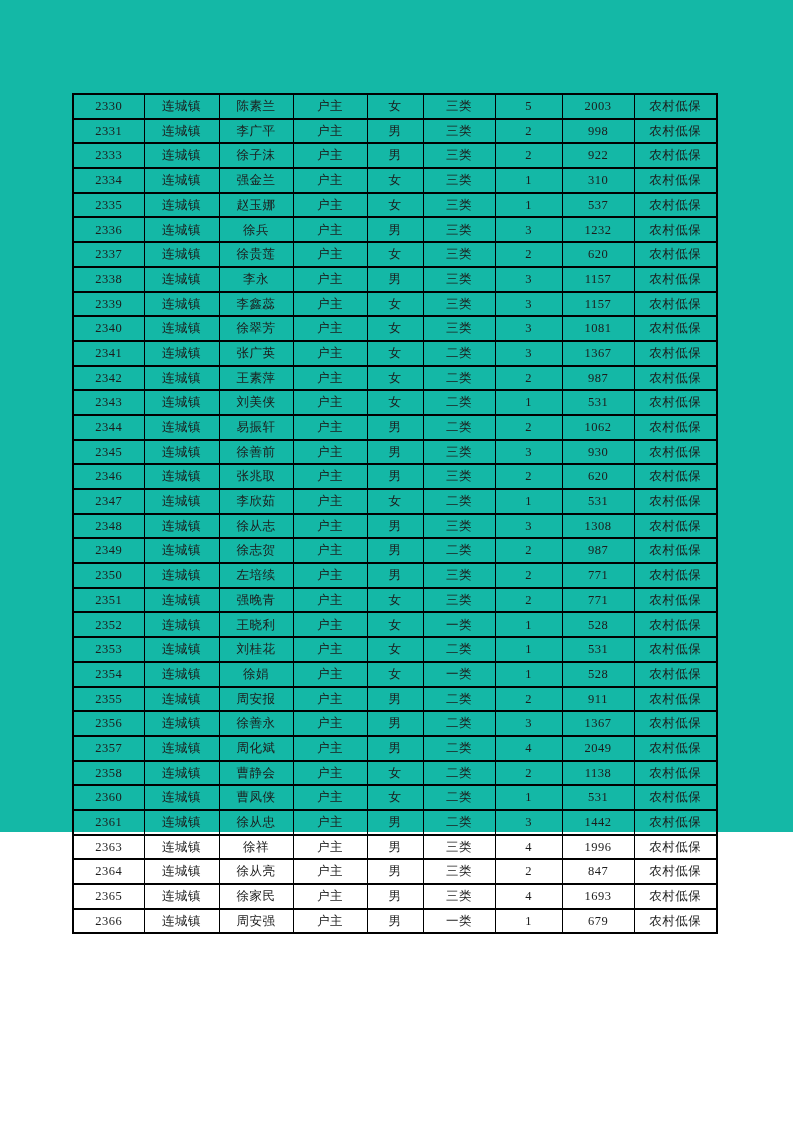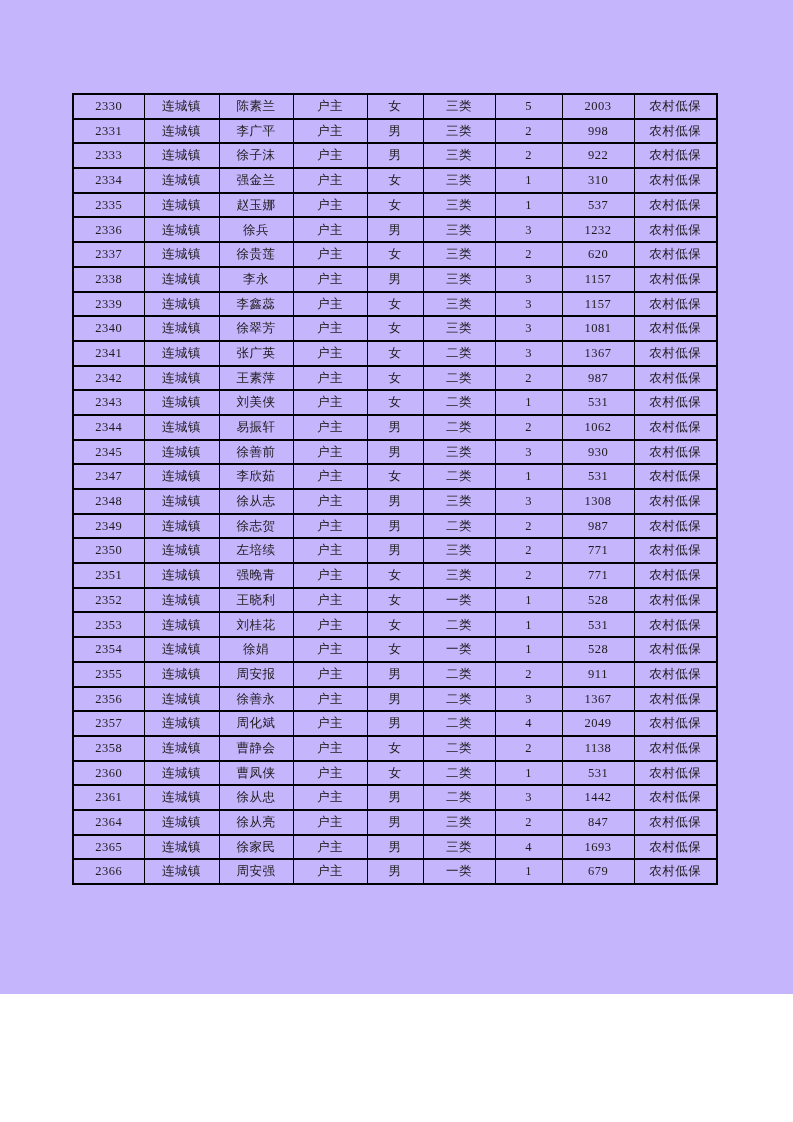--- a/index.html
+++ b/index.html
@@ -12,22 +12,22 @@
     background: #ffffff;
     position: relative;
     overflow: hidden;
     font-family: "Liberation Serif", "DejaVu Serif", serif;
   }
   .page {
     position: absolute;
     left: 0;
     top: 0;
     width: 793px;
-    height: 994px;
-    background: #c4b5fd;
+    height: 832px;
+    background: #14b8a6;
   }
   .record-table-wrap {
     position: absolute;
     left: 72px;
     top: 93px;
   }
   table.record-table {
     border-collapse: collapse;
     table-layout: fixed;
     width: 644px;
@@ -227,20 +227,31 @@
             <td>连城镇</td>
             <td>徐善前</td>
             <td>户主</td>
             <td>男</td>
             <td>三类</td>
             <td>3</td>
             <td>930</td>
             <td>农村低保</td>
           </tr>
           <tr>
+            <td>2346</td>
+            <td>连城镇</td>
+            <td>张兆取</td>
+            <td>户主</td>
+            <td>男</td>
+            <td>三类</td>
+            <td>2</td>
+            <td>620</td>
+            <td>农村低保</td>
+          </tr>
+          <tr>
             <td>2347</td>
             <td>连城镇</td>
             <td>李欣茹</td>
             <td>户主</td>
             <td>女</td>
             <td>二类</td>
             <td>1</td>
             <td>531</td>
             <td>农村低保</td>
           </tr>
@@ -378,20 +389,31 @@
           </tr>
           <tr>
             <td>2361</td>
             <td>连城镇</td>
             <td>徐从忠</td>
             <td>户主</td>
             <td>男</td>
             <td>二类</td>
             <td>3</td>
             <td>1442</td>
+            <td>农村低保</td>
+          </tr>
+          <tr>
+            <td>2363</td>
+            <td>连城镇</td>
+            <td>徐祥</td>
+            <td>户主</td>
+            <td>男</td>
+            <td>三类</td>
+            <td>4</td>
+            <td>1996</td>
             <td>农村低保</td>
           </tr>
           <tr>
             <td>2364</td>
             <td>连城镇</td>
             <td>徐从亮</td>
             <td>户主</td>
             <td>男</td>
             <td>三类</td>
             <td>2</td>

